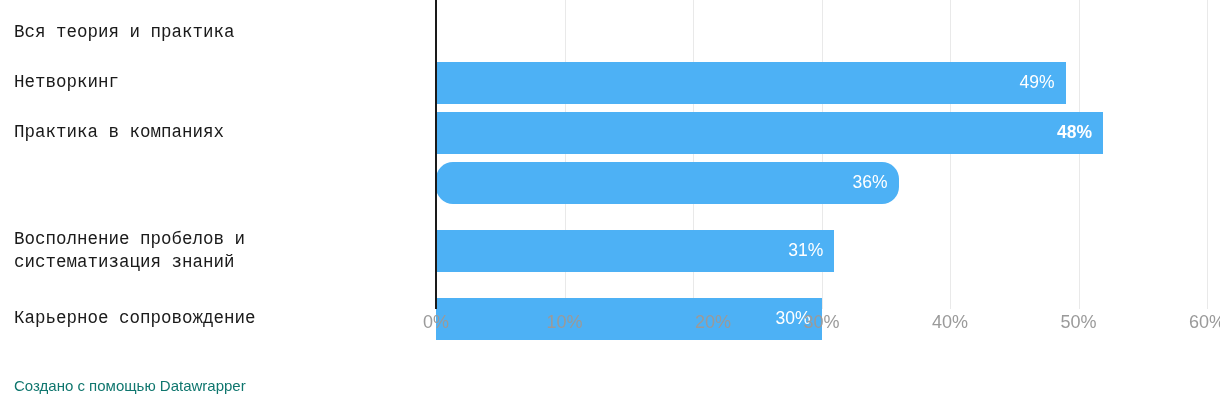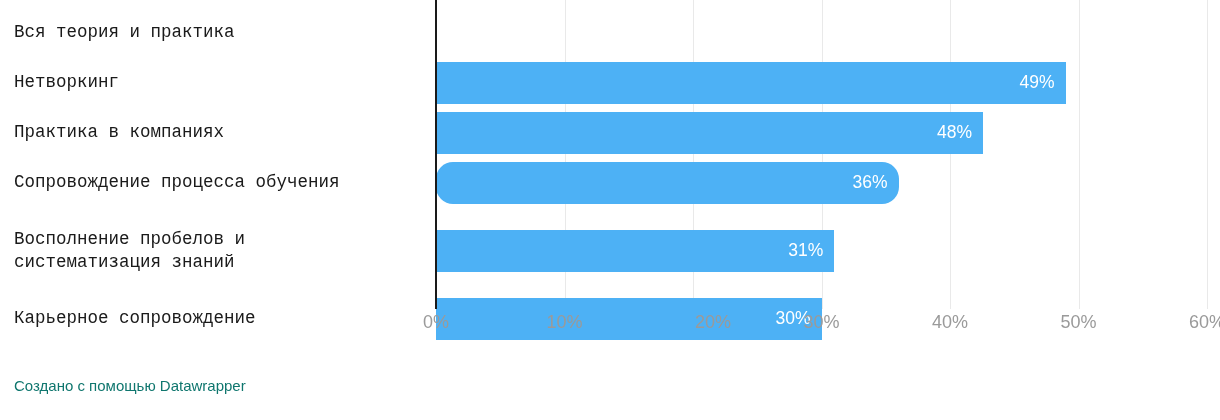--- a/index.html
+++ b/index.html
@@ -153,27 +153,26 @@
         <div class="cat-label">Нетворкинг</div>
         <div class="bar-track">
           <div class="bar" style="width: 629.65px; background: rgb(77, 177, 245);">
             <span class="bar-value">49%</span>
           </div>
         </div>
       </div>
       <div class="row h1">
         <div class="cat-label">Практика в компаниях</div>
         <div class="bar-track">
-          <div class="bar" style="width: 547px; background: rgb(77, 177, 245);">
+          <div class="bar" style="width: 667px; background: rgb(77, 177, 245); font-weight: bold;">
             <span class="bar-value">48%</span>
           </div>
         </div>
       </div>
       <div class="row h1">
-        <div class="cat-label">Сопровождение процесса обучения</div>
         <div class="bar-track">
           <div class="bar" style="width: 462.6px; background: rgb(77, 177, 245); border-radius: 17px;">
             <span class="bar-value">36%</span>
           </div>
         </div>
       </div>
       <div class="row h2">
         <div class="cat-label">Восполнение пробелов и
 систематизация знаний</div>
         <div class="bar-track">

